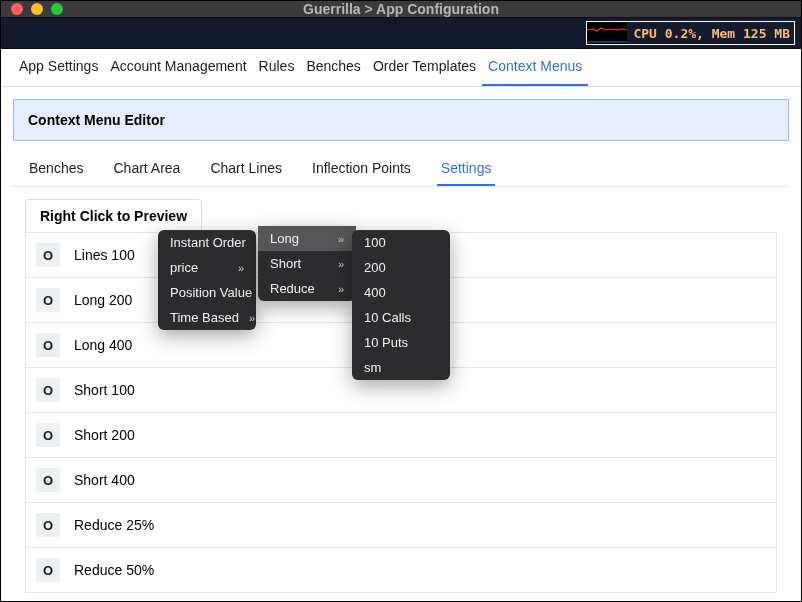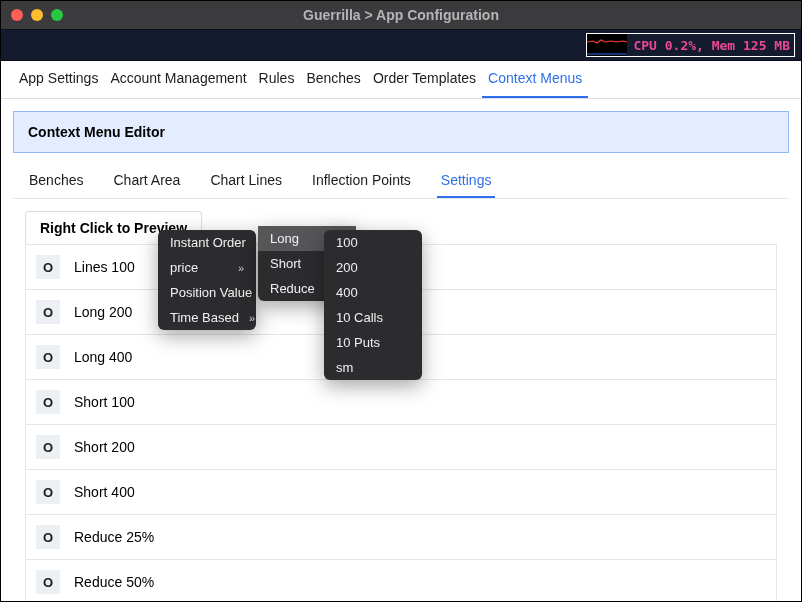--- a/index.html
+++ b/index.html
@@ -7,21 +7,21 @@
     font-family: -apple-system, BlinkMacSystemFont, "Segoe UI", Helvetica, Arial, sans-serif;
     font-size: 14px;
     background: #fff;
     width: 802px;
     height: 602px;
     overflow: hidden;
     border: 1px solid #000;
   }
   .titlebar {
     background: #3b3b3d;
-    height: 28px;
+    height: 16px;
     display: flex;
     align-items: center;
     padding: 0 10px;
     position: relative;
   }
   .traffic {
     display: flex;
     gap: 8px;
   }
   .traffic span {
@@ -61,21 +61,21 @@
     width:40px;
     height:22px;
     background:#000;
     position:relative;
     overflow:hidden;
   }
   .perfmon .graph svg { position:absolute; top:0; left:0; }
   .perfmon .stats {
     font-family: Menlo, Consolas, monospace;
     font-size:13px;
-    color:#ec4899;
+    color:#fdba74;
     font-weight:bold;
     white-space:nowrap;
   }
   .tabs {
     display:flex;
     border-bottom:1px solid #d9dde3;
     padding:0 12px;
     height:38px;
     align-items:flex-end;
     background:#fff;
@@ -180,21 +180,21 @@
   }
   .ctx-item.hovered {
     background:#565658;
   }
   .ctx-arrow {
     color:#cfcfd2;
     font-size:11px;
   }
   .ctx1 { left:158px; top:230px; width:98px; }
   .ctx2 { left:258px; top:226px; width:76px; }
-  .ctx3 { left:324px; top:230px; width:54px; }
+  .ctx3 { left:352px; top:230px; width:54px; }
 </style>
 </head>
 <body>
 
 <div class="titlebar">
   <div class="traffic">
     <span class="red"></span>
     <span class="yellow"></span>
     <span class="green"></span>
   </div>

